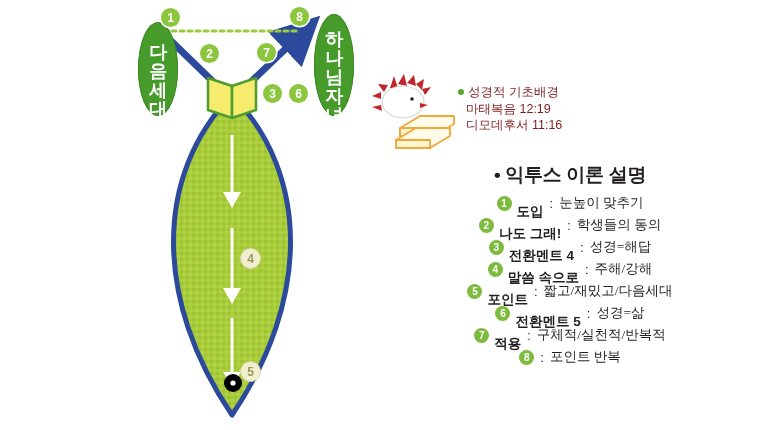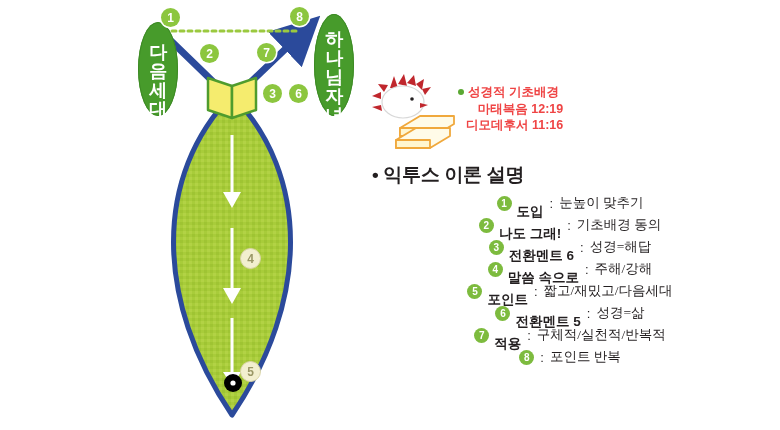--- a/index.html
+++ b/index.html
@@ -121,26 +121,25 @@
   }
   #chick-books {
     position: absolute;
     left: 0;
     top: 0;
   }
   #scripture-text {
     position: absolute;
     left: 88px;
     top: 12px;
-    color: #ef4444;
+    color: #7f1d1d;
     font-size: 12.5px;
-    font-weight: bold;
+    font-weight: normal;
     line-height: 1.32;
     white-space: nowrap;
-    text-align: right;
   }
   #scripture-title-row {
     display: flex;
     align-items: center;
     gap: 4px;
   }
   #scripture-bullet {
     width: 6px;
     height: 6px;
     border-radius: 50%;
@@ -150,21 +149,21 @@
   }
   .verse {
     padding-left: 8px;
   }
 
   #theory-title {
     position: absolute;
     left: 12px;
     top: 162px;
     width: 396px;
-    text-align: left;
+    text-align: center;
     font-size: 19px;
     font-weight: bold;
     color: #231f20;
     letter-spacing: -0.3px;
   }
 
   #step-list {
     position: absolute;
     left: 0;
     top: 192px;
@@ -316,25 +315,25 @@
       <li class="step-row">
         <span class="step-num">1</span>
         <span class="step-label">도입</span>
         <span class="step-sep">:</span>
         <span class="step-value">눈높이 맞추기</span>
       </li>
       <li class="step-row">
         <span class="step-num">2</span>
         <span class="step-label">나도 그래!</span>
         <span class="step-sep">:</span>
-        <span class="step-value">기초배경 동의</span>
+        <span class="step-value">학생들의 동의</span>
       </li>
       <li class="step-row">
         <span class="step-num">3</span>
-        <span class="step-label">전환멘트 6</span>
+        <span class="step-label">전환멘트 4</span>
         <span class="step-sep">:</span>
         <span class="step-value">성경=해답</span>
       </li>
       <li class="step-row">
         <span class="step-num">4</span>
         <span class="step-label">말씀 속으로</span>
         <span class="step-sep">:</span>
         <span class="step-value">주해/강해</span>
       </li>
       <li class="step-row">

